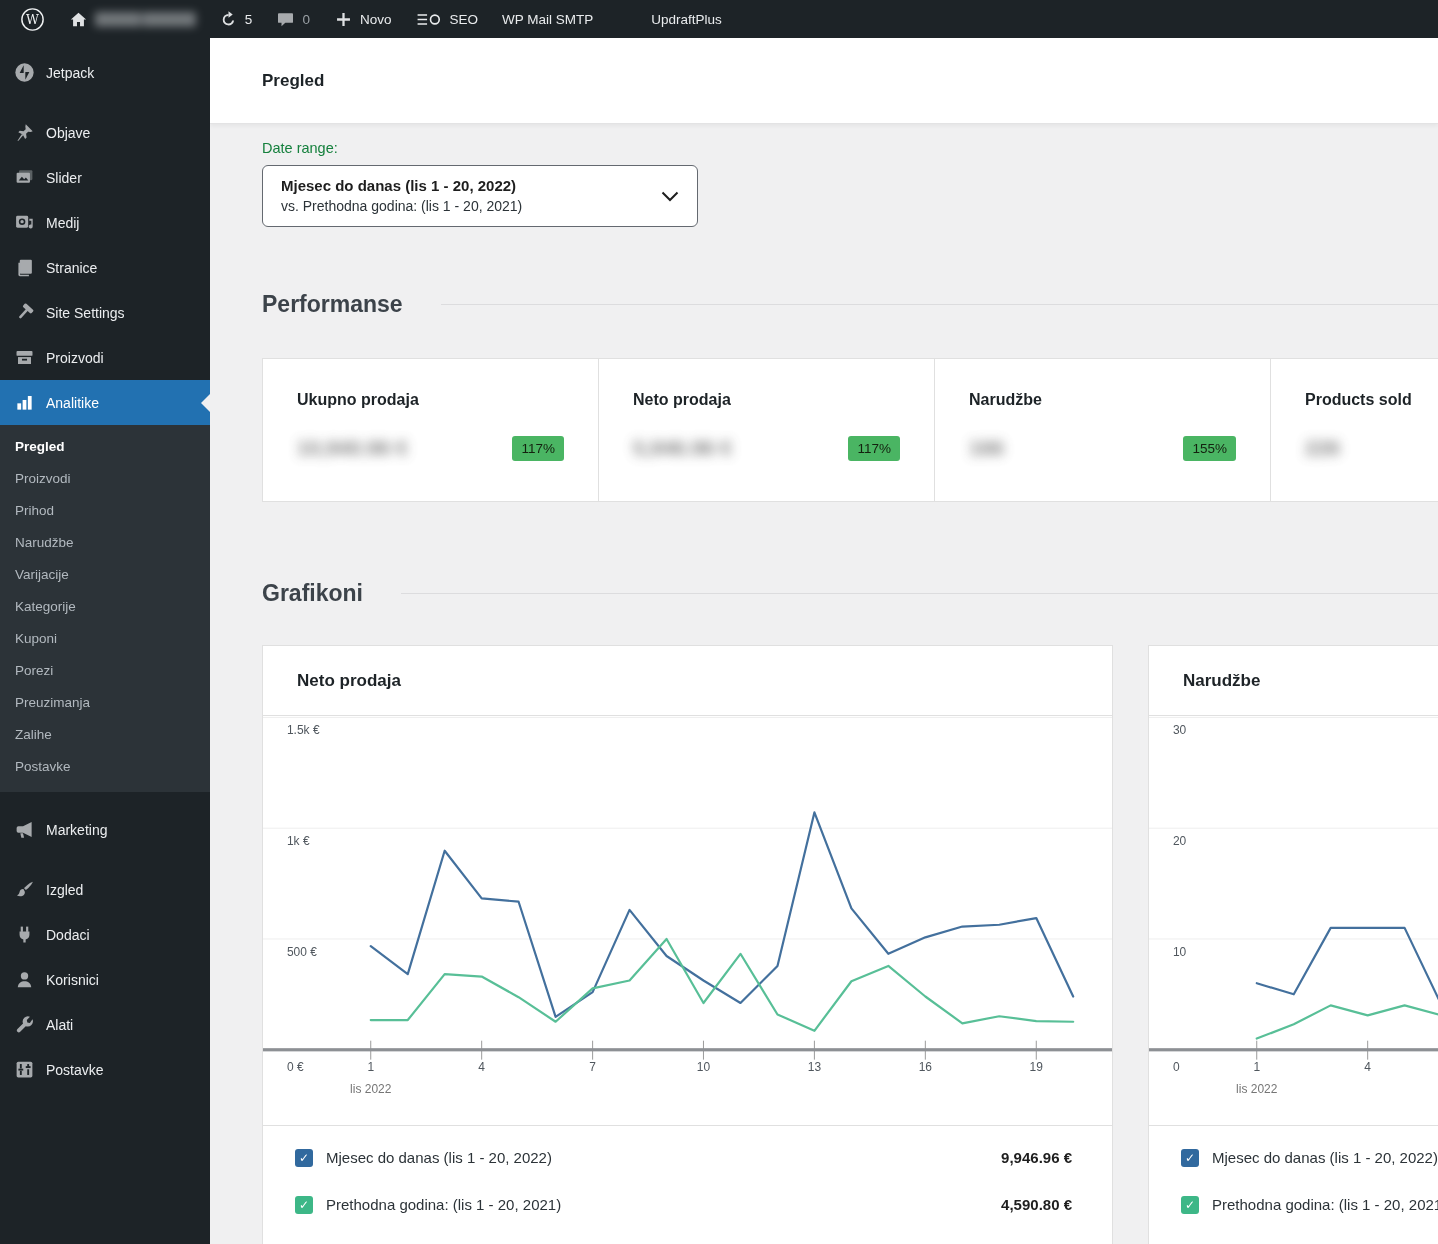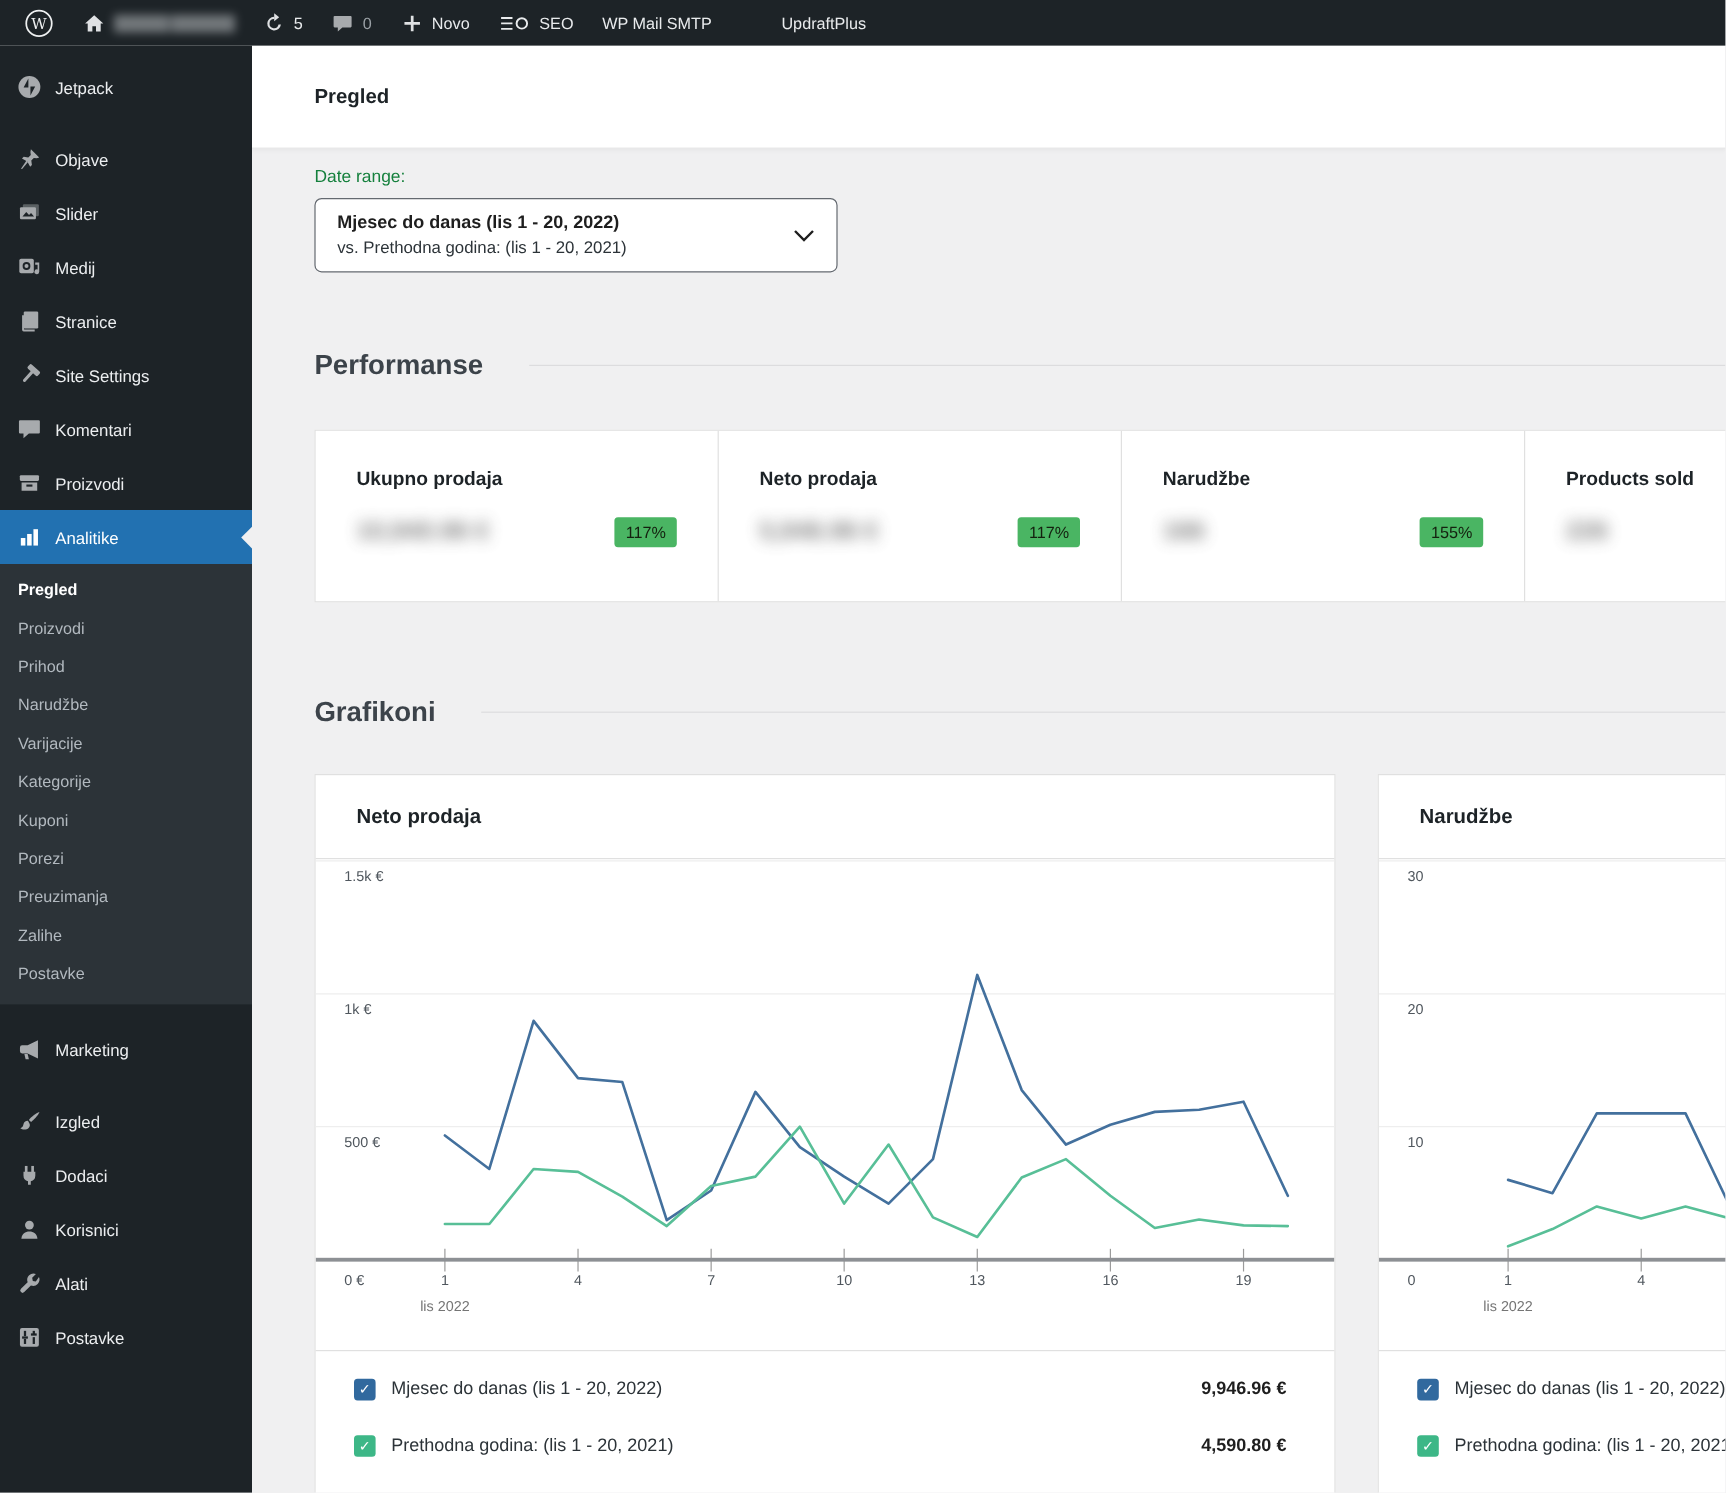--- a/index.html
+++ b/index.html
@@ -49,21 +49,21 @@
   .section-head{display:flex;align-items:center}
   .section-head.perf{margin-top:64px}
   .section-head.graf{margin-top:78px}
   .section-title{font-size:23px;color:#3c434a;font-weight:700}
   .section-rule{flex:1;height:1px;background:#dcdcde;margin-left:38px}
 
   .cards-row{display:flex;margin-top:40px;width:1393px;background:#fff;border:1px solid #e0e0e0}
   .stat-card{width:336px;border-right:1px solid #e0e0e0;padding:32px 34px 36px;flex:none}
   .stat-card:last-child{border-right:none}
   .sc-label{font-size:16px;font-weight:bold;color:#1d2327}
-  .sc-row{display:flex;align-items:flex-start;margin-top:22px;height:34px}
+  .sc-row{display:flex;align-items:center;margin-top:22px;height:34px}
   .sc-value{font-size:21px;font-weight:bold;color:#5c5c5c;filter:blur(6px);opacity:.8}
   .sc-badge{margin-left:auto;color:#14210f;font-size:13.5px;padding:5px 9px;border-radius:3px}
 
   .charts-row{display:flex;gap:35px;margin-top:38px}
   .chart-card{width:851px;height:604px;flex:none;background:#fff;border:1px solid #e0e0e0;position:relative}
   .cc-header{height:70px;display:flex;align-items:center;padding-left:34px;border-bottom:1px solid #e0e0e0}
   .cc-title{font-size:17px;font-weight:bold;color:#1d2327}
   svg.plot{display:block;width:849px;height:385px}
   .axlab{font-size:12px;fill:#50575e}
   .axsub{font-size:12px;fill:#757575}
@@ -189,28 +189,20 @@
       <div class="menu-item">
         <span class="mi-icon">
           <svg viewBox="0 0 20 20">
             <g transform="rotate(42 10 10)" fill="currentColor">
               <rect x="8.8" y="4.5" width="2.4" height="12.5" rx="1.1"></rect>
               <rect x="4.6" y="2.6" width="10.8" height="4.4" rx="1.2"></rect>
             </g>
           </svg>
         </span>
         <span class="mi-label">Site Settings</span>
-      </div>
-      <div class="menu-item">
-        <span class="mi-icon">
-          <svg viewBox="0 0 20 20" fill="currentColor">
-            <path d="M2.6 3h14.8a.9.9 0 0 1 .9.9v8.8a.9.9 0 0 1-.9.9H9.6l-4.3 3.8v-3.8H2.6a.9.9 0 0 1-.9-.9V3.9a.9.9 0 0 1 .9-.9z"></path>
-          </svg>
-        </span>
-        <span class="mi-label">Komentari</span>
       </div>
       <div class="menu-item">
         <span class="mi-icon">
           <svg viewBox="0 0 20 20" fill="currentColor">
             <rect x="2.4" y="3.8" width="15.2" height="4.6" rx=".9"></rect>
             <path d="M3.8 9.6h12.4v6.6H3.8z"></path>
             <rect x="7.6" y="11.2" width="4.8" height="1.7" fill="#1d2327"></rect>
           </svg>
         </span>
         <span class="mi-label">Proizvodi</span>

